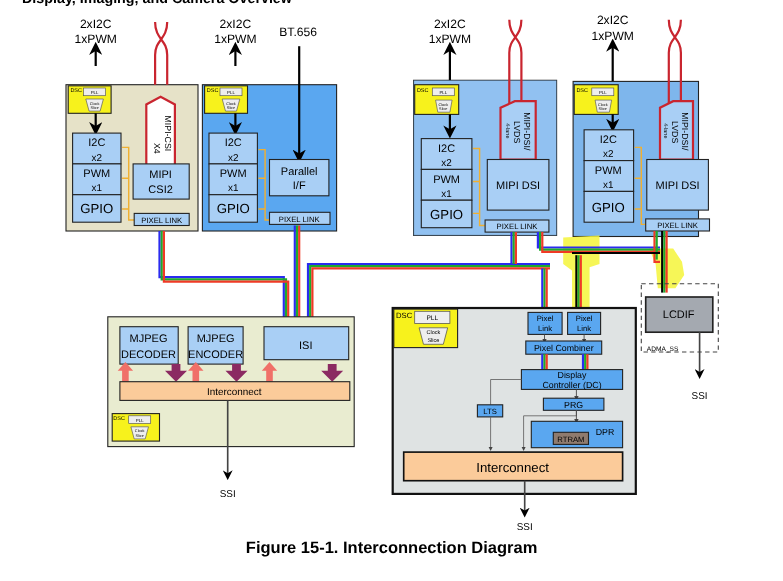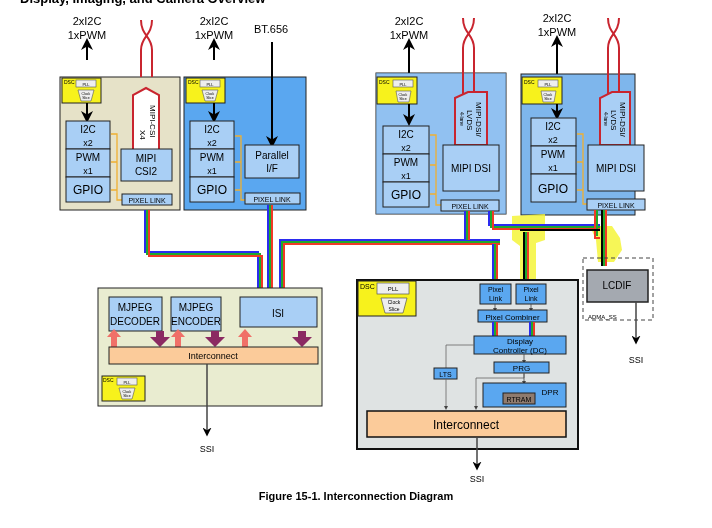--- a/index.html
+++ b/index.html
@@ -1,20 +1,20 @@
 <!DOCTYPE html>
 <html><head>
 <meta charset="utf-8">
 <style>
   html, body { margin:0; padding:0; background:#ffffff; }
   body { width:712px; height:528px; position:relative; overflow:hidden; font-family:"Liberation Sans", sans-serif; color:#000; }
   #diagram { position:absolute; left:0; top:0; width:712px; height:528px; }
   .lbl { font-family:"Liberation Sans", sans-serif; fill:#000; }
   .hdr { position:absolute; left:20px; top:-9px; font-size:13px; font-weight:bold; color:#000; white-space:nowrap; font-family:"Liberation Sans", sans-serif; }
-  .caption { position:absolute; left:0; width:712px; top:490px; text-align:center; font-size:11px; font-weight:bold; font-family:"Liberation Sans", sans-serif; }
+  .caption { position:absolute; left:0; width:712px; top:490px; text-align:center; font-size:15px; font-weight:bold; font-family:"Liberation Sans", sans-serif; }
 </style>
 </head>
 <body>
 
 <div class="hdr">Display, Imaging, and Camera Overview</div>
 
 <svg id="diagram" viewBox="0 0 712 528" xmlns="http://www.w3.org/2000/svg">
   <defs>
     <marker id="ah" viewBox="0 0 10 10" refX="5" refY="5" markerWidth="6" markerHeight="6" orient="auto-start-reverse">
       <path d="M0,0 L10,5 L0,10 L3,5 Z" fill="#000"></path>

